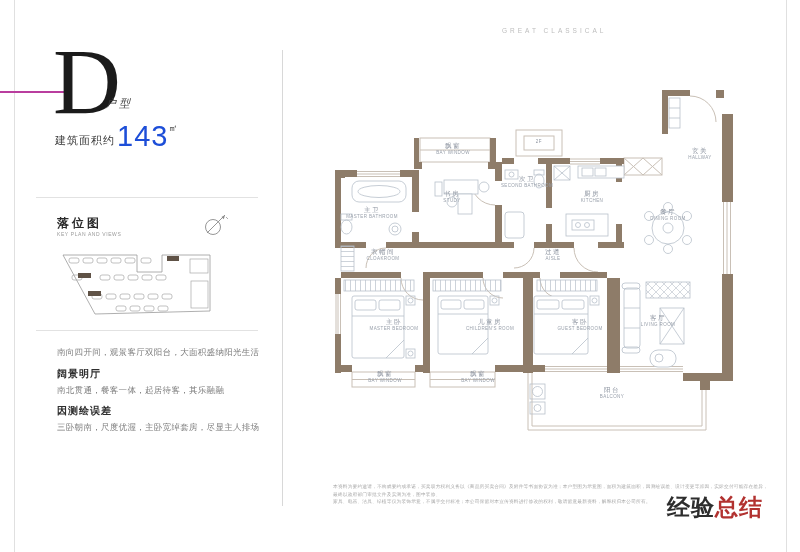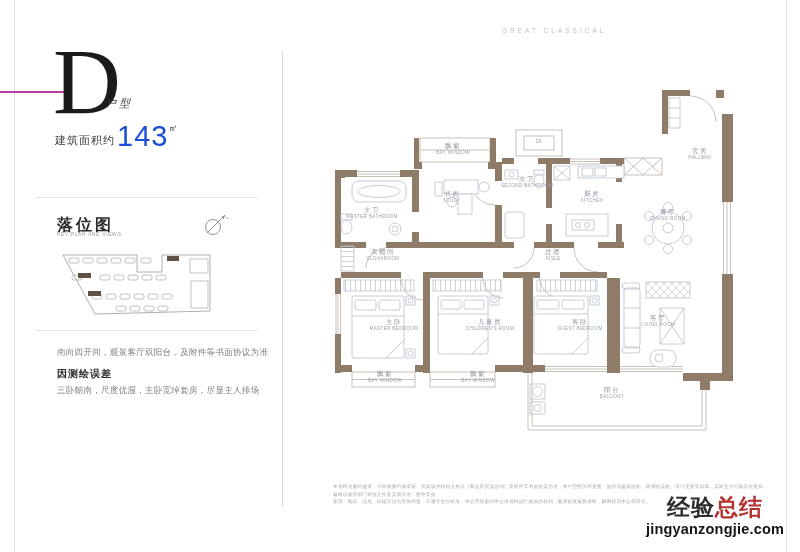--- a/index.html
+++ b/index.html
@@ -16,21 +16,21 @@
                font-size:94px;line-height:1;color:#1b1b1b;}
   .unit-suffix{position:absolute;left:105px;top:96px;font-size:11px;letter-spacing:3px;color:#3a3a3a;font-style:italic;}
   .area-line{position:absolute;left:55px;top:122px;display:flex;align-items:flex-end;white-space:nowrap;}
   .area-label{font-size:11px;color:#3a3a3a;letter-spacing:1px;padding-bottom:3px;text-align:right;}
   .area-value{font-size:29px;color:#1d4ed8;line-height:1;margin-left:2px;letter-spacing:1px;}
   .area-unit{font-size:9px;color:#222;align-self:flex-start;margin-top:0px;}
   .area-rooms{font-size:11px;color:#3a3a3a;letter-spacing:3px;margin-left:14px;padding-bottom:3px;}
 
   .keyplan-box{position:absolute;left:36px;top:197px;width:222px;height:132px;
                border-top:1px solid #e2e2e2;border-bottom:1px solid #e2e2e2;}
-  .kp-title{position:absolute;left:21px;top:17px;font-size:16px;font-weight:bold;color:#2a2a2a;letter-spacing:3px;}
+  .kp-title{position:absolute;left:21px;top:17px;font-size:12px;font-weight:bold;color:#2a2a2a;letter-spacing:3px;}
   .kp-sub{position:absolute;left:21px;top:33px;font-size:5px;color:#9a9a9a;letter-spacing:0.6px;}
   .kp-compass{position:absolute;right:28px;top:13px;}
   .kp-map{position:absolute;left:0;top:46px;}
 
   .features{position:absolute;left:57px;top:347px;width:218px;}
   .feature{margin-bottom:9px;}
   .feature-title{font-size:10px;font-weight:bold;color:#2e2e2e;letter-spacing:1px;margin-bottom:4px;}
   .feature-desc{font-size:8.5px;color:#7d7d7d;line-height:1.25;letter-spacing:0.3px;}
 
   .brand{position:absolute;left:502px;top:27px;font-size:6.5px;letter-spacing:3px;color:#bdbdbd;}
@@ -111,21 +111,25 @@
       <g fill="#5f5246">
         <rect x="42" y="29" width="13" height="5"></rect>
         <rect x="52" y="47" width="13" height="5"></rect>
         <rect x="131" y="12" width="12" height="5"></rect>
       </g>
     </svg>
   </div>
 
   <div class="features">
       <div class="feature">
-        <div class="feature-desc">南向四开间，观景客厅双阳台，及附件等书面协议为准</div>
+        <div class="feature-desc">南向四开间，观景客厅双阳台，大面积盛纳阳光生活</div>
+      </div>
+      <div class="feature">
+        <div class="feature-title">阔景明厅</div>
+        <div class="feature-desc">南北贯通，餐客一体，起居待客，其乐融融</div>
       </div>
       <div class="feature">
         <div class="feature-title">因测绘误差</div>
         <div class="feature-desc">三卧朝南，尺度优渥，主卧宽绰套房，尽显主人排场</div>
       </div>
     </div>
 
   <div class="brand">GREAT CLASSICAL</div>
 
   <div class="plan-area">
@@ -386,15 +390,14 @@
 
   <div class="disclaimer">
     <div>本资料为要约邀请，不构成要约或承诺，买卖双方权利义务以《商品房买卖合同》及附件等书面协议为准；本户型图为示意图，面积为建筑面积，因测绘误差、设计变更等原因，实际交付可能存在差异，最终以政府部门审批文件及实测为准，图中装修、</div>
     <div>家具、电器、洁具、绿植等仅为装饰示意，不属于交付标准；本公司保留对本宣传资料进行修改的权利，敬请留意最新资料，解释权归本公司所有。</div>
   </div>
 
   <div class="watermark">
     <div class="wm-line1">
       <span class="wm-black">经验</span><span class="wm-red" id="wmred" style="color: rgb(178, 50, 48);">总结</span>
     </div>
-    <div class="wm-line2">jingyanzongjie.com</div>
   </div>
 </div>
 
 </body></html>

